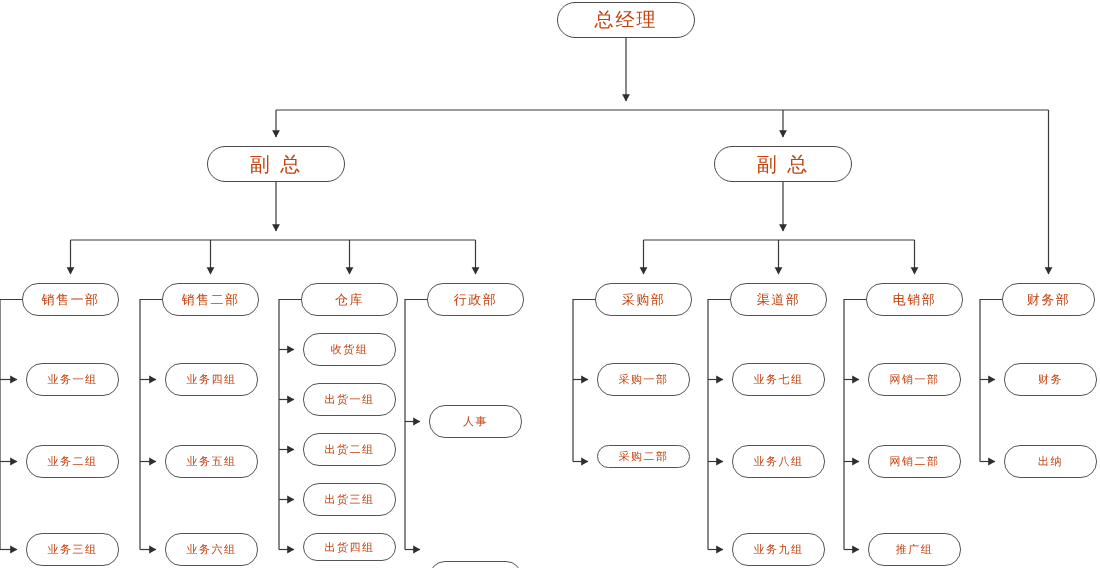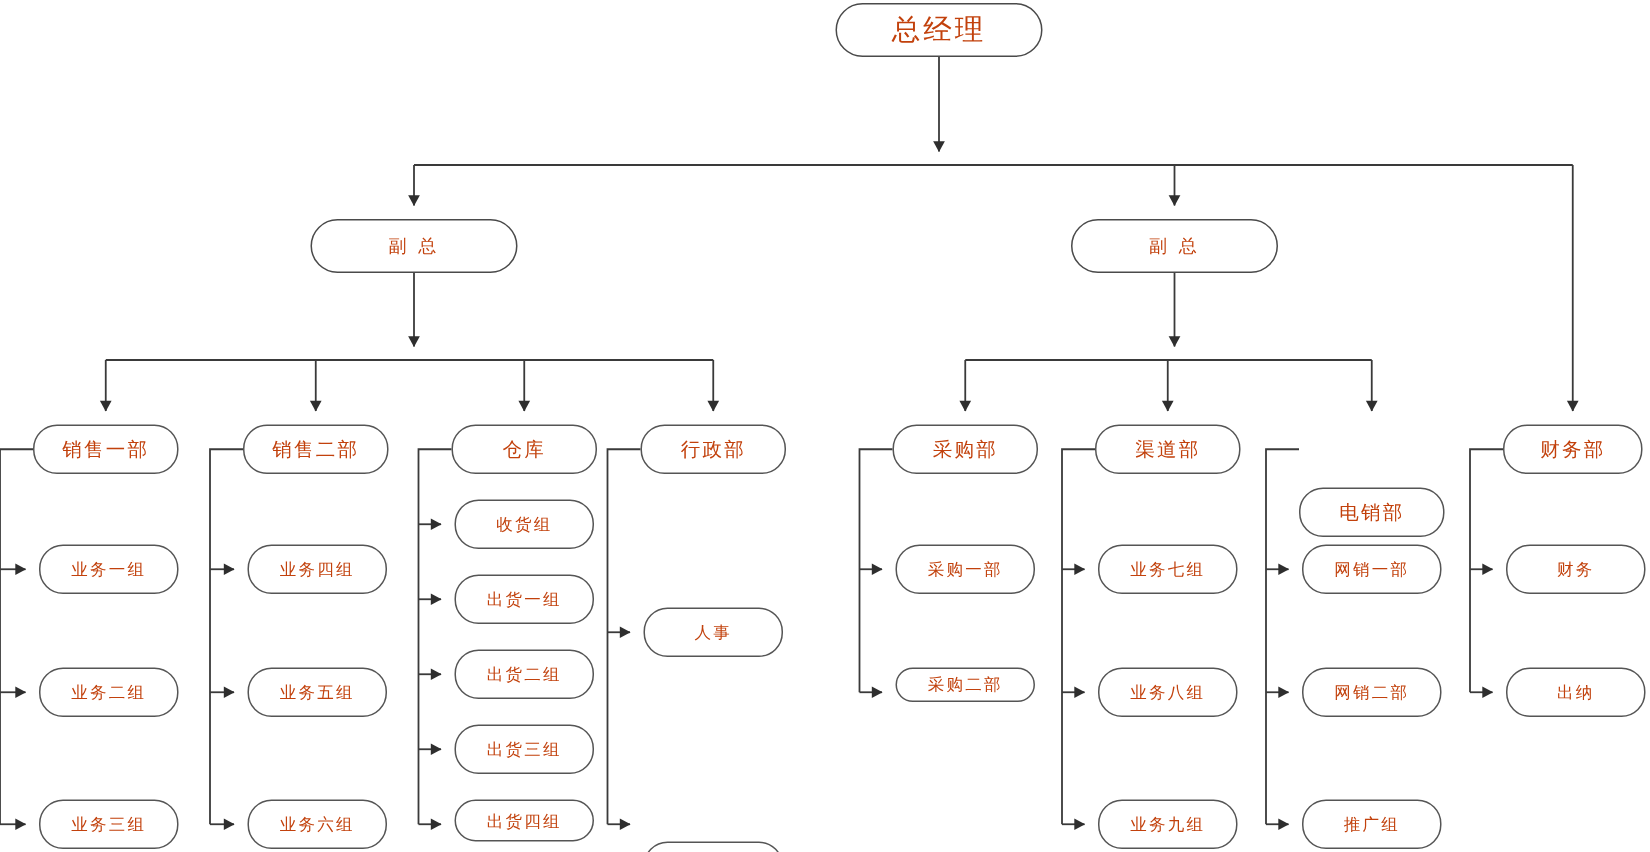--- a/index.html
+++ b/index.html
@@ -41,21 +41,21 @@
     white-space: nowrap;
     letter-spacing: 2px;
     z-index: 2;
   }
   .node-l0 {
     font-size: 19px;
     border-radius: 18px;
     border-color: #4a4a4a;
   }
   .node-l1 {
-    font-size: 12px;
+    font-size: 20px;
     border-radius: 18px;
     border-color: #4a4a4a;
   }
   .node-l2 {
     font-size: 13px;
     letter-spacing: 1.5px;
   }
   .node-l3 {
     font-size: 11px;
     letter-spacing: 1.5px;
@@ -131,21 +131,21 @@
   <div class="node node-l1" style="left:207px;top:146px;width:138px;height:36px;">副 总</div>
 
   <div class="node node-l1" style="left:714px;top:146px;width:138px;height:36px;">副 总</div>
 
   <div class="node node-l2" style="left:22px;top:283px;width:97px;height:33px;">销售一部</div>
   <div class="node node-l2" style="left:162px;top:283px;width:97px;height:33px;">销售二部</div>
   <div class="node node-l2" style="left:301px;top:283px;width:97px;height:33px;">仓库</div>
   <div class="node node-l2" style="left:427px;top:283px;width:97px;height:33px;">行政部</div>
   <div class="node node-l2" style="left:595px;top:283px;width:97px;height:33px;">采购部</div>
   <div class="node node-l2" style="left:730px;top:283px;width:97px;height:33px;">渠道部</div>
-  <div class="node node-l2" style="left:866px;top:283px;width:97px;height:33px;margin-top:42px;">电销部</div>
+  <div class="node node-l2" style="left:866px;top:283px;width:97px;height:33px;">电销部</div>
   <div class="node node-l2" style="left:1002px;top:283px;width:93px;height:33px;">财务部</div>
 
   <div class="node node-l3" style="left:26px;top:363px;width:93px;height:33px;">业务一组</div>
   <div class="node node-l3" style="left:26px;top:445px;width:93px;height:33px;">业务二组</div>
   <div class="node node-l3" style="left:26px;top:533px;width:93px;height:33px;">业务三组</div>
 
   <div class="node node-l3" style="left:165px;top:363px;width:93px;height:33px;">业务四组</div>
   <div class="node node-l3" style="left:165px;top:445px;width:93px;height:33px;">业务五组</div>
   <div class="node node-l3" style="left:165px;top:533px;width:93px;height:33px;">业务六组</div>
 

